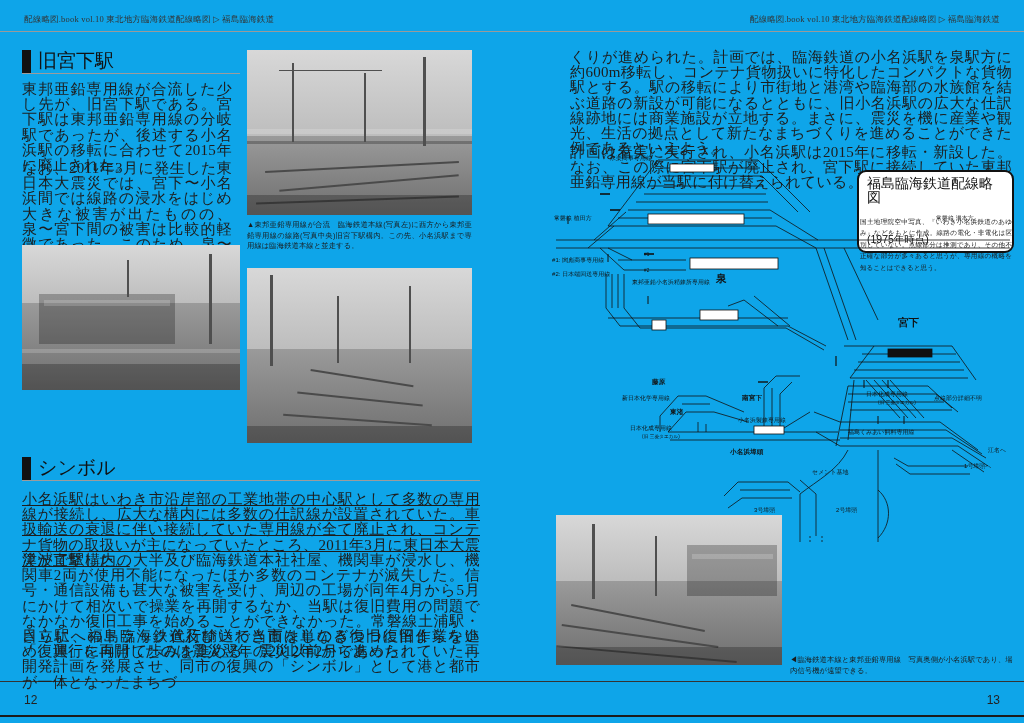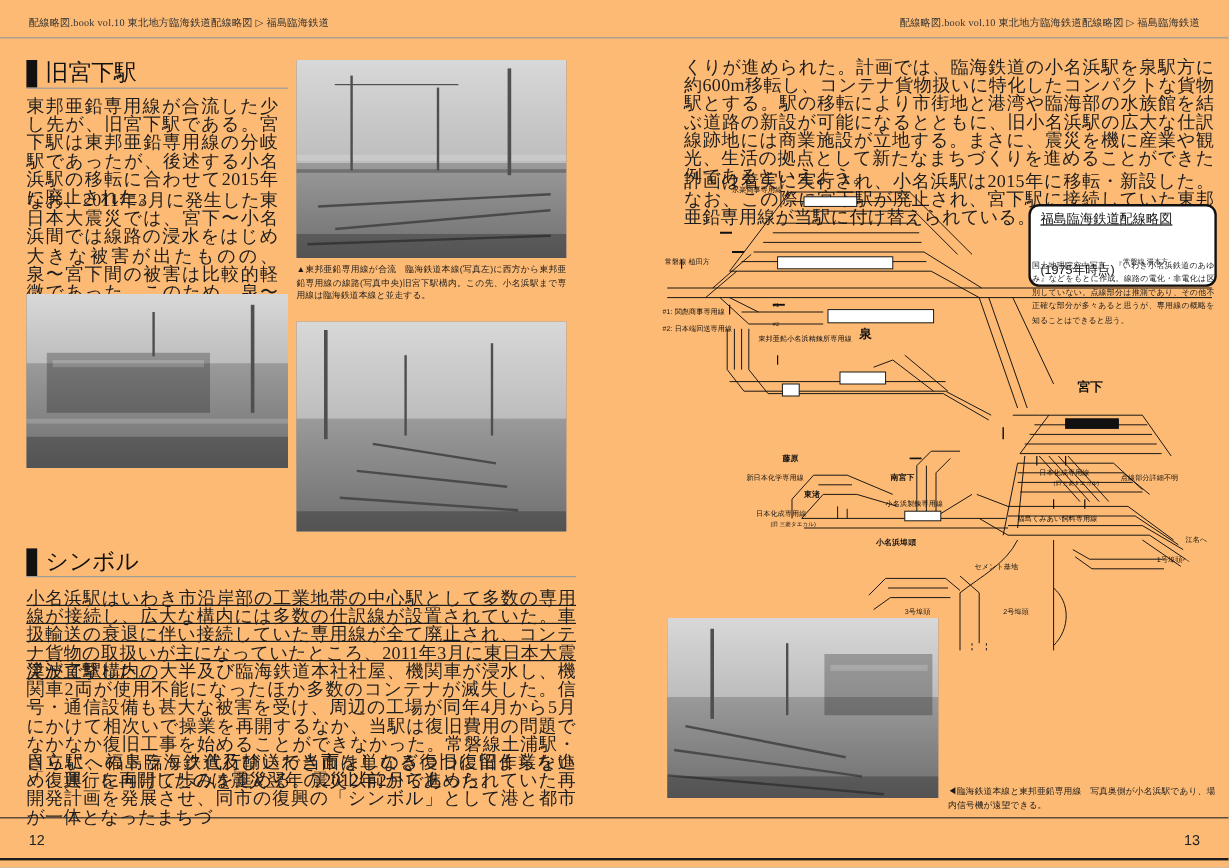--- a/index.html
+++ b/index.html
@@ -4,21 +4,21 @@
 <style>
   * { box-sizing: border-box; }
   html, body {
     margin: 0; padding: 0;
     background: #b9b9b9;
     font-family: "Liberation Serif", "DejaVu Serif", serif;
   }
   #page {
     position: relative;
     width: 1024px; height: 723px;
-    background: #fdba74;
+    background: #0ea5e9;
     overflow: hidden;
   }
   
   .hdr {
     position: absolute; top: 14px;
     font-size: 8.5px; color: #333;
     letter-spacing: .2px;
     white-space: nowrap;
   }
   .hdr-left  { left: 24px; }
@@ -128,21 +128,21 @@
   .dg-titlebox {
     position: absolute;
     left: 857px; top: 170px;
     width: 157px;
     border: 2px solid #111;
     border-radius: 9px;
     padding: 4px 6px 5px 8px;
     background: #fff;
     font-family: "Liberation Sans", sans-serif;
   }
-  .dg-titlebox .t1 { font-size: 11px; color: #111; line-height: 14px; text-decoration: underline; }
+  .dg-titlebox .t1 { font-size: 14px; color: #111; line-height: 14px; }
   .dg-titlebox .t2 { font-size: 10.5px; color: #111; line-height: 14px; margin-top: 28px; }
   .dg-note {
     position: absolute;
     left: 860px; top: 216px; width: 152px;
     font-size: 6.6px; line-height: 11.4px;
     color: #1a1a1a; text-align: justify;
     font-family: "Liberation Sans", sans-serif;
   }
 </style>
 </head>

